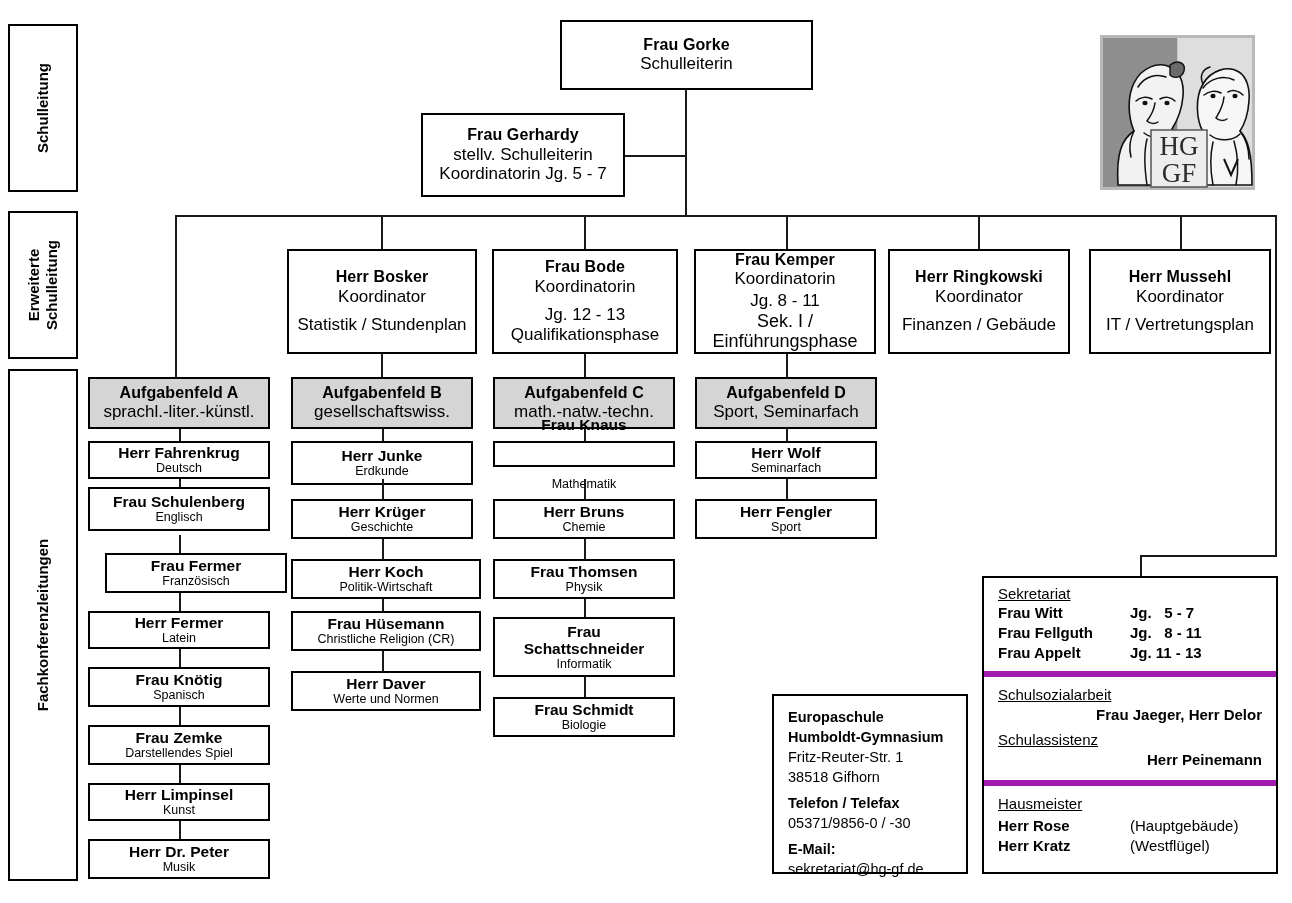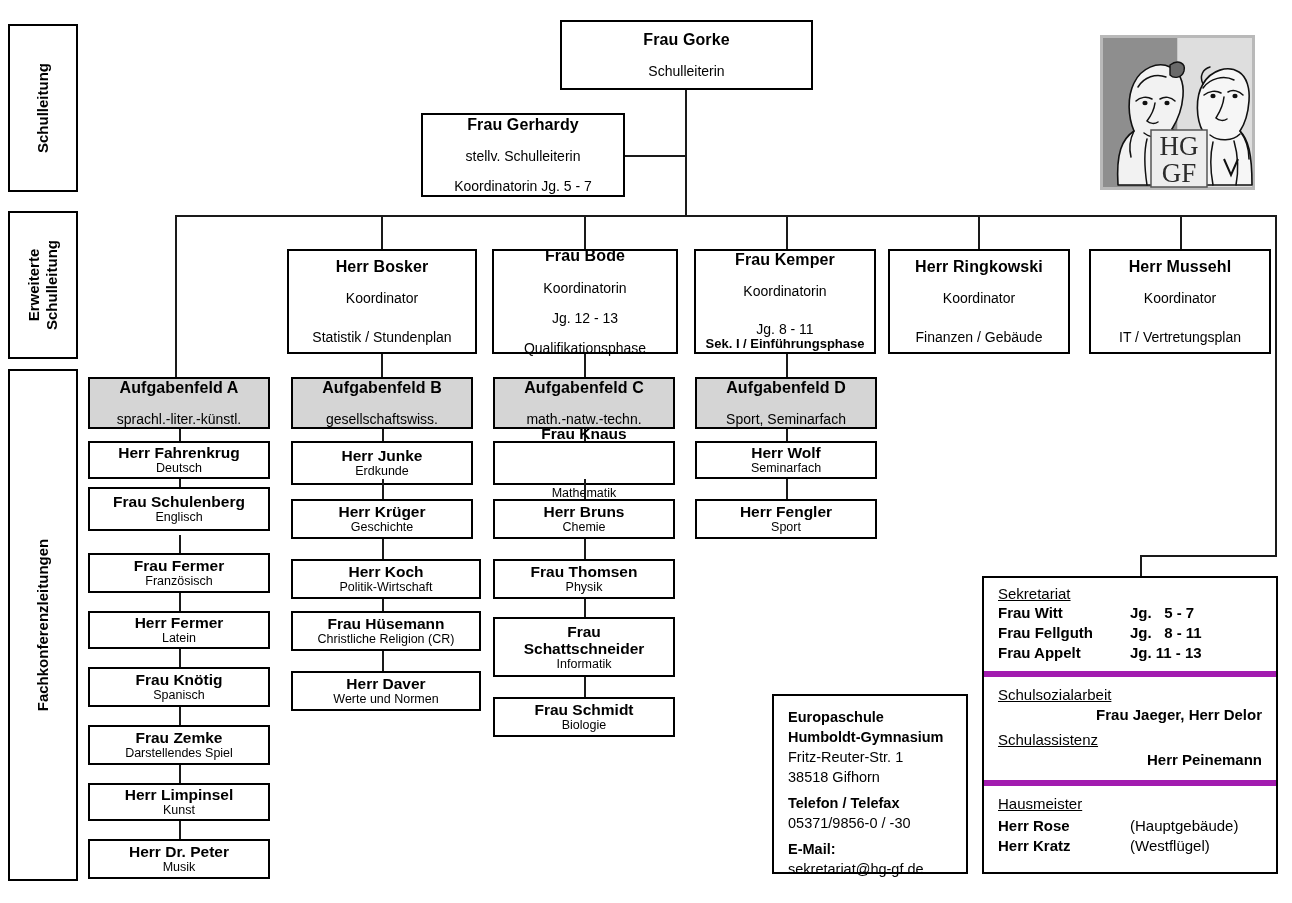--- a/index.html
+++ b/index.html
@@ -23,22 +23,22 @@
     display: flex;
     flex-direction: column;
     align-items: center;
     justify-content: center;
     text-align: center;
     line-height: 1.15;
   }
   .box.gray { background: #d5d5d5; }
 
   .nm { font-weight: bold; font-size: 16px; letter-spacing: .1px; }
-  .sub { font-size: 14px; margin-top: 14px; }
-  .sub-sm { font-size: 13px; font-weight: bold; }
+  .sub { font-size: 17px; }
+  .sub-sm { font-size: 18px; }
   .gap { height: 9px; }
 
   
   .rail {
     position: absolute;
     border: 2px solid #000;
     background: #fff;
     box-sizing: border-box;
     display: flex; align-items: center; justify-content: center;
   }
@@ -200,21 +200,21 @@
   <div class="sbox" style="left:88px; top:441px; width:182px; height:38px;">
     <div class="sname">Herr Fahrenkrug</div>
     <div class="ssub">Deutsch</div>
   </div>
   <div class="ln lnv" style="left:179px; top:479px; height:18px;"></div>
   <div class="sbox" style="left:88px; top:487px; width:182px; height:44px;">
     <div class="sname">Frau Schulenberg</div>
     <div class="ssub">Englisch</div>
   </div>
   <div class="ln lnv" style="left:179px; top:535px; height:18px;"></div>
-  <div class="sbox" style="left:88px; top:553px; width:182px; height:40px;">
+  <div class="sbox" style="left:105px; top:553px; width:182px; height:40px;">
     <div class="sname">Frau Fermer</div>
     <div class="ssub">Französisch</div>
   </div>
   <div class="ln lnv" style="left:179px; top:593px; height:18px;"></div>
   <div class="sbox" style="left:88px; top:611px; width:182px; height:38px;">
     <div class="sname">Herr Fermer</div>
     <div class="ssub">Latein</div>
   </div>
   <div class="ln lnv" style="left:179px; top:649px; height:18px;"></div>
   <div class="sbox" style="left:88px; top:667px; width:182px; height:40px;">
@@ -257,21 +257,21 @@
     <div class="sname">Frau Hüsemann</div>
     <div class="ssub">Christliche Religion (CR)</div>
   </div>
   <div class="ln lnv" style="left:382px; top:651px; height:20px;"></div>
   <div class="sbox" style="left:291px; top:671px; width:190px; height:40px;">
     <div class="sname">Herr Daver</div>
     <div class="ssub">Werte und Normen</div>
   </div>
 
   <div class="ln lnv" style="left:584px; top:429px; height:12px;"></div>
-  <div class="sbox" style="left:493px; top:441px; width:182px; height:44px;gap:44px;">
+  <div class="sbox" style="left:493px; top:441px; width:182px; height:26px;gap:44px;">
     <div class="sname">Frau Knaus</div>
     <div class="ssub">Mathematik</div>
   </div>
   <div class="ln lnv" style="left:584px; top:479px; height:20px;"></div>
   <div class="sbox" style="left:493px; top:499px; width:182px; height:40px;">
     <div class="sname">Herr Bruns</div>
     <div class="ssub">Chemie</div>
   </div>
   <div class="ln lnv" style="left:584px; top:539px; height:20px;"></div>
   <div class="sbox" style="left:493px; top:559px; width:182px; height:40px;">

